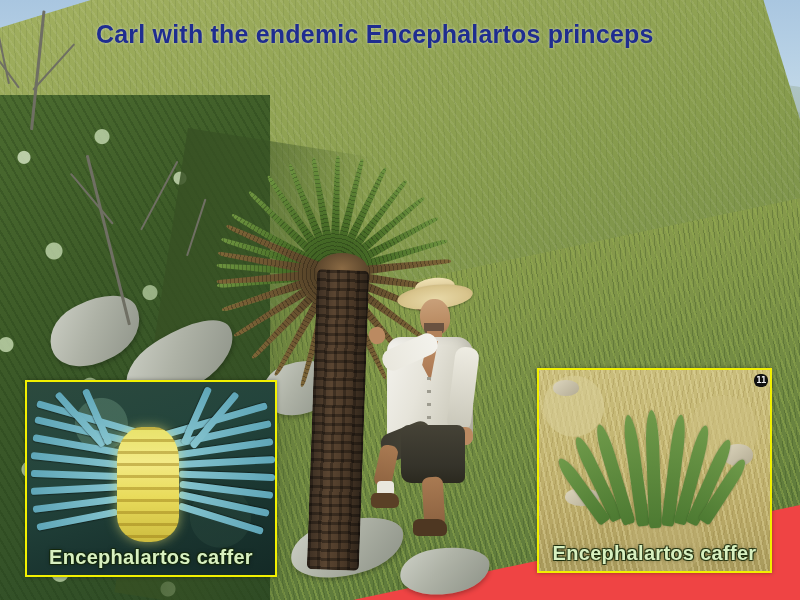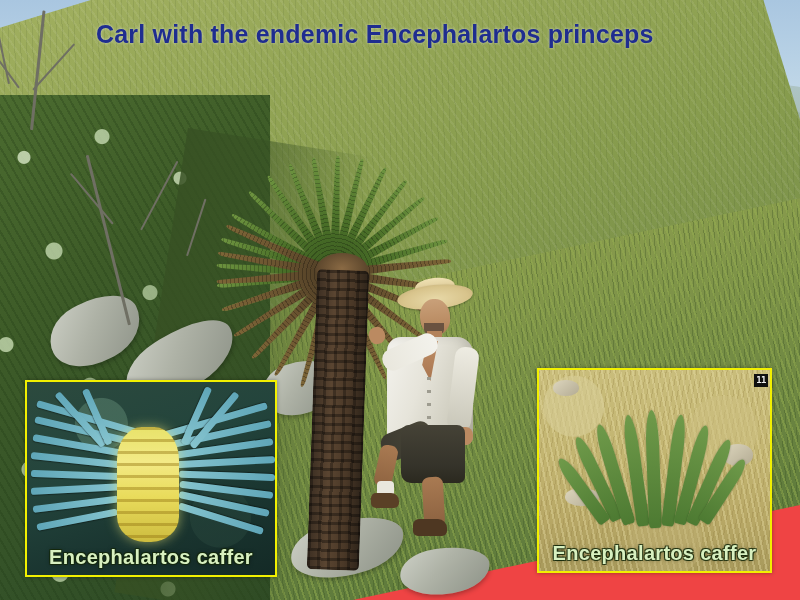--- a/index.html
+++ b/index.html
@@ -437,20 +437,21 @@
     background: #101010;
     color: #f0f0f0;
     font-family: "DejaVu Sans Mono", monospace;
     font-size: 9px;
     font-weight: bold;
     line-height: 11px;
     padding: 1px 2px;
     letter-spacing: -.5px;
     overflow: hidden;
     max-width: 20px;
+    border-radius: 6px;
   }
 </style>
 </head>
 <body>
 
 <div class="slide">
 
   <div class="photo">
 
     <div class="sky"></div>

